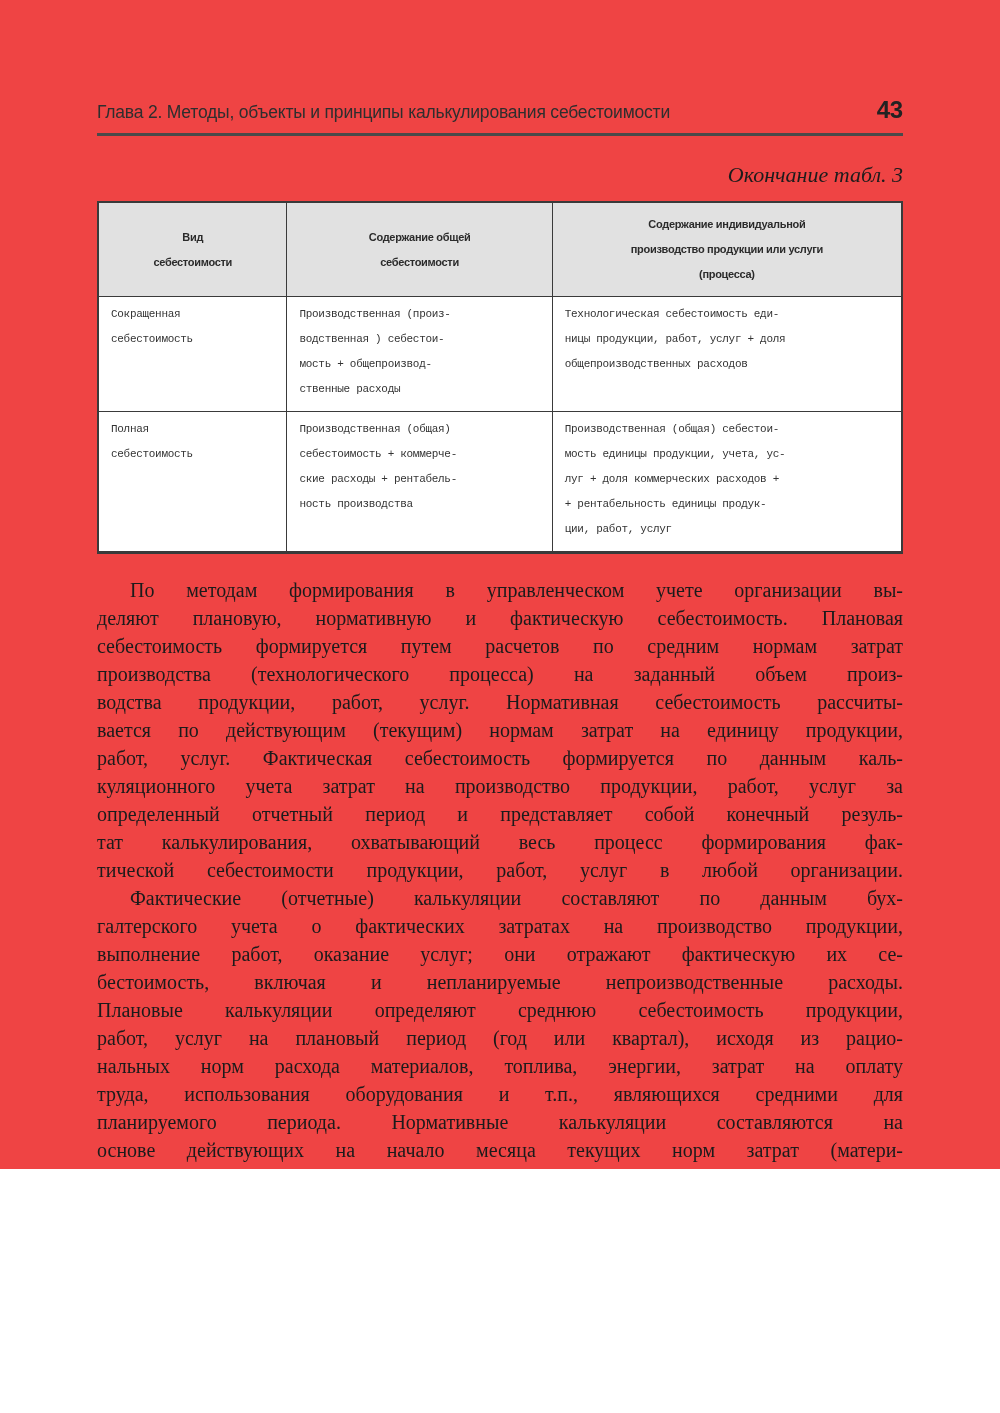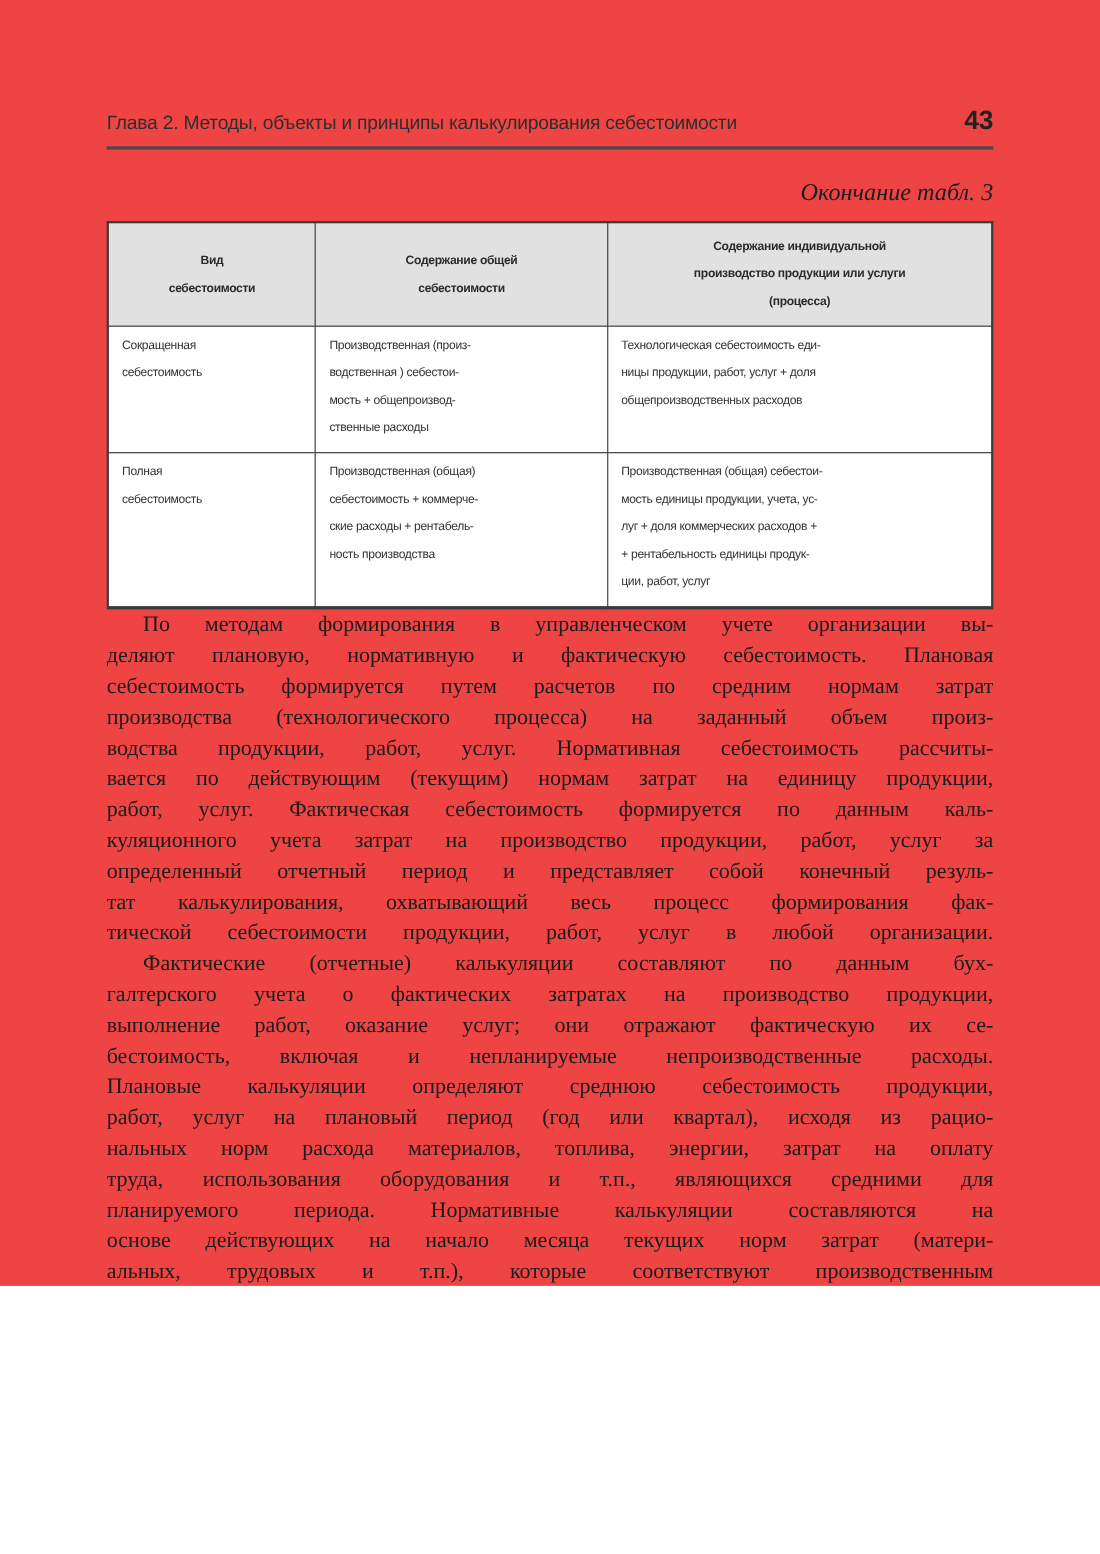--- a/index.html
+++ b/index.html
@@ -77,29 +77,31 @@
     vertical-align: middle;
     padding: 9px 10px;
     height: 84px;
     color: #2b2b2b;
   }
   table.cost-table td {
     background: #ffffff;
     text-align: left;
     vertical-align: top;
     padding: 5px 10px 9px 12px;
+    font-family: Liberation Mono, monospace;
   }
   table.cost-table tr.shaded td {
     background: #e1e1e1;
   }
   .col-kind  { width: 23.5%; }
   .col-total { width: 33.0%; }
   .col-indiv { width: 43.5%; }
   
   .body-text {
+    margin-top: 22px;
     font-family: "Liberation Serif", serif;
     font-size: 20px;
     line-height: 28px;
     color: #1b1b1b;
   }
   .body-text p {
     margin: 0;
     text-indent: 33px;
     white-space: pre-line;
     text-align: justify;

